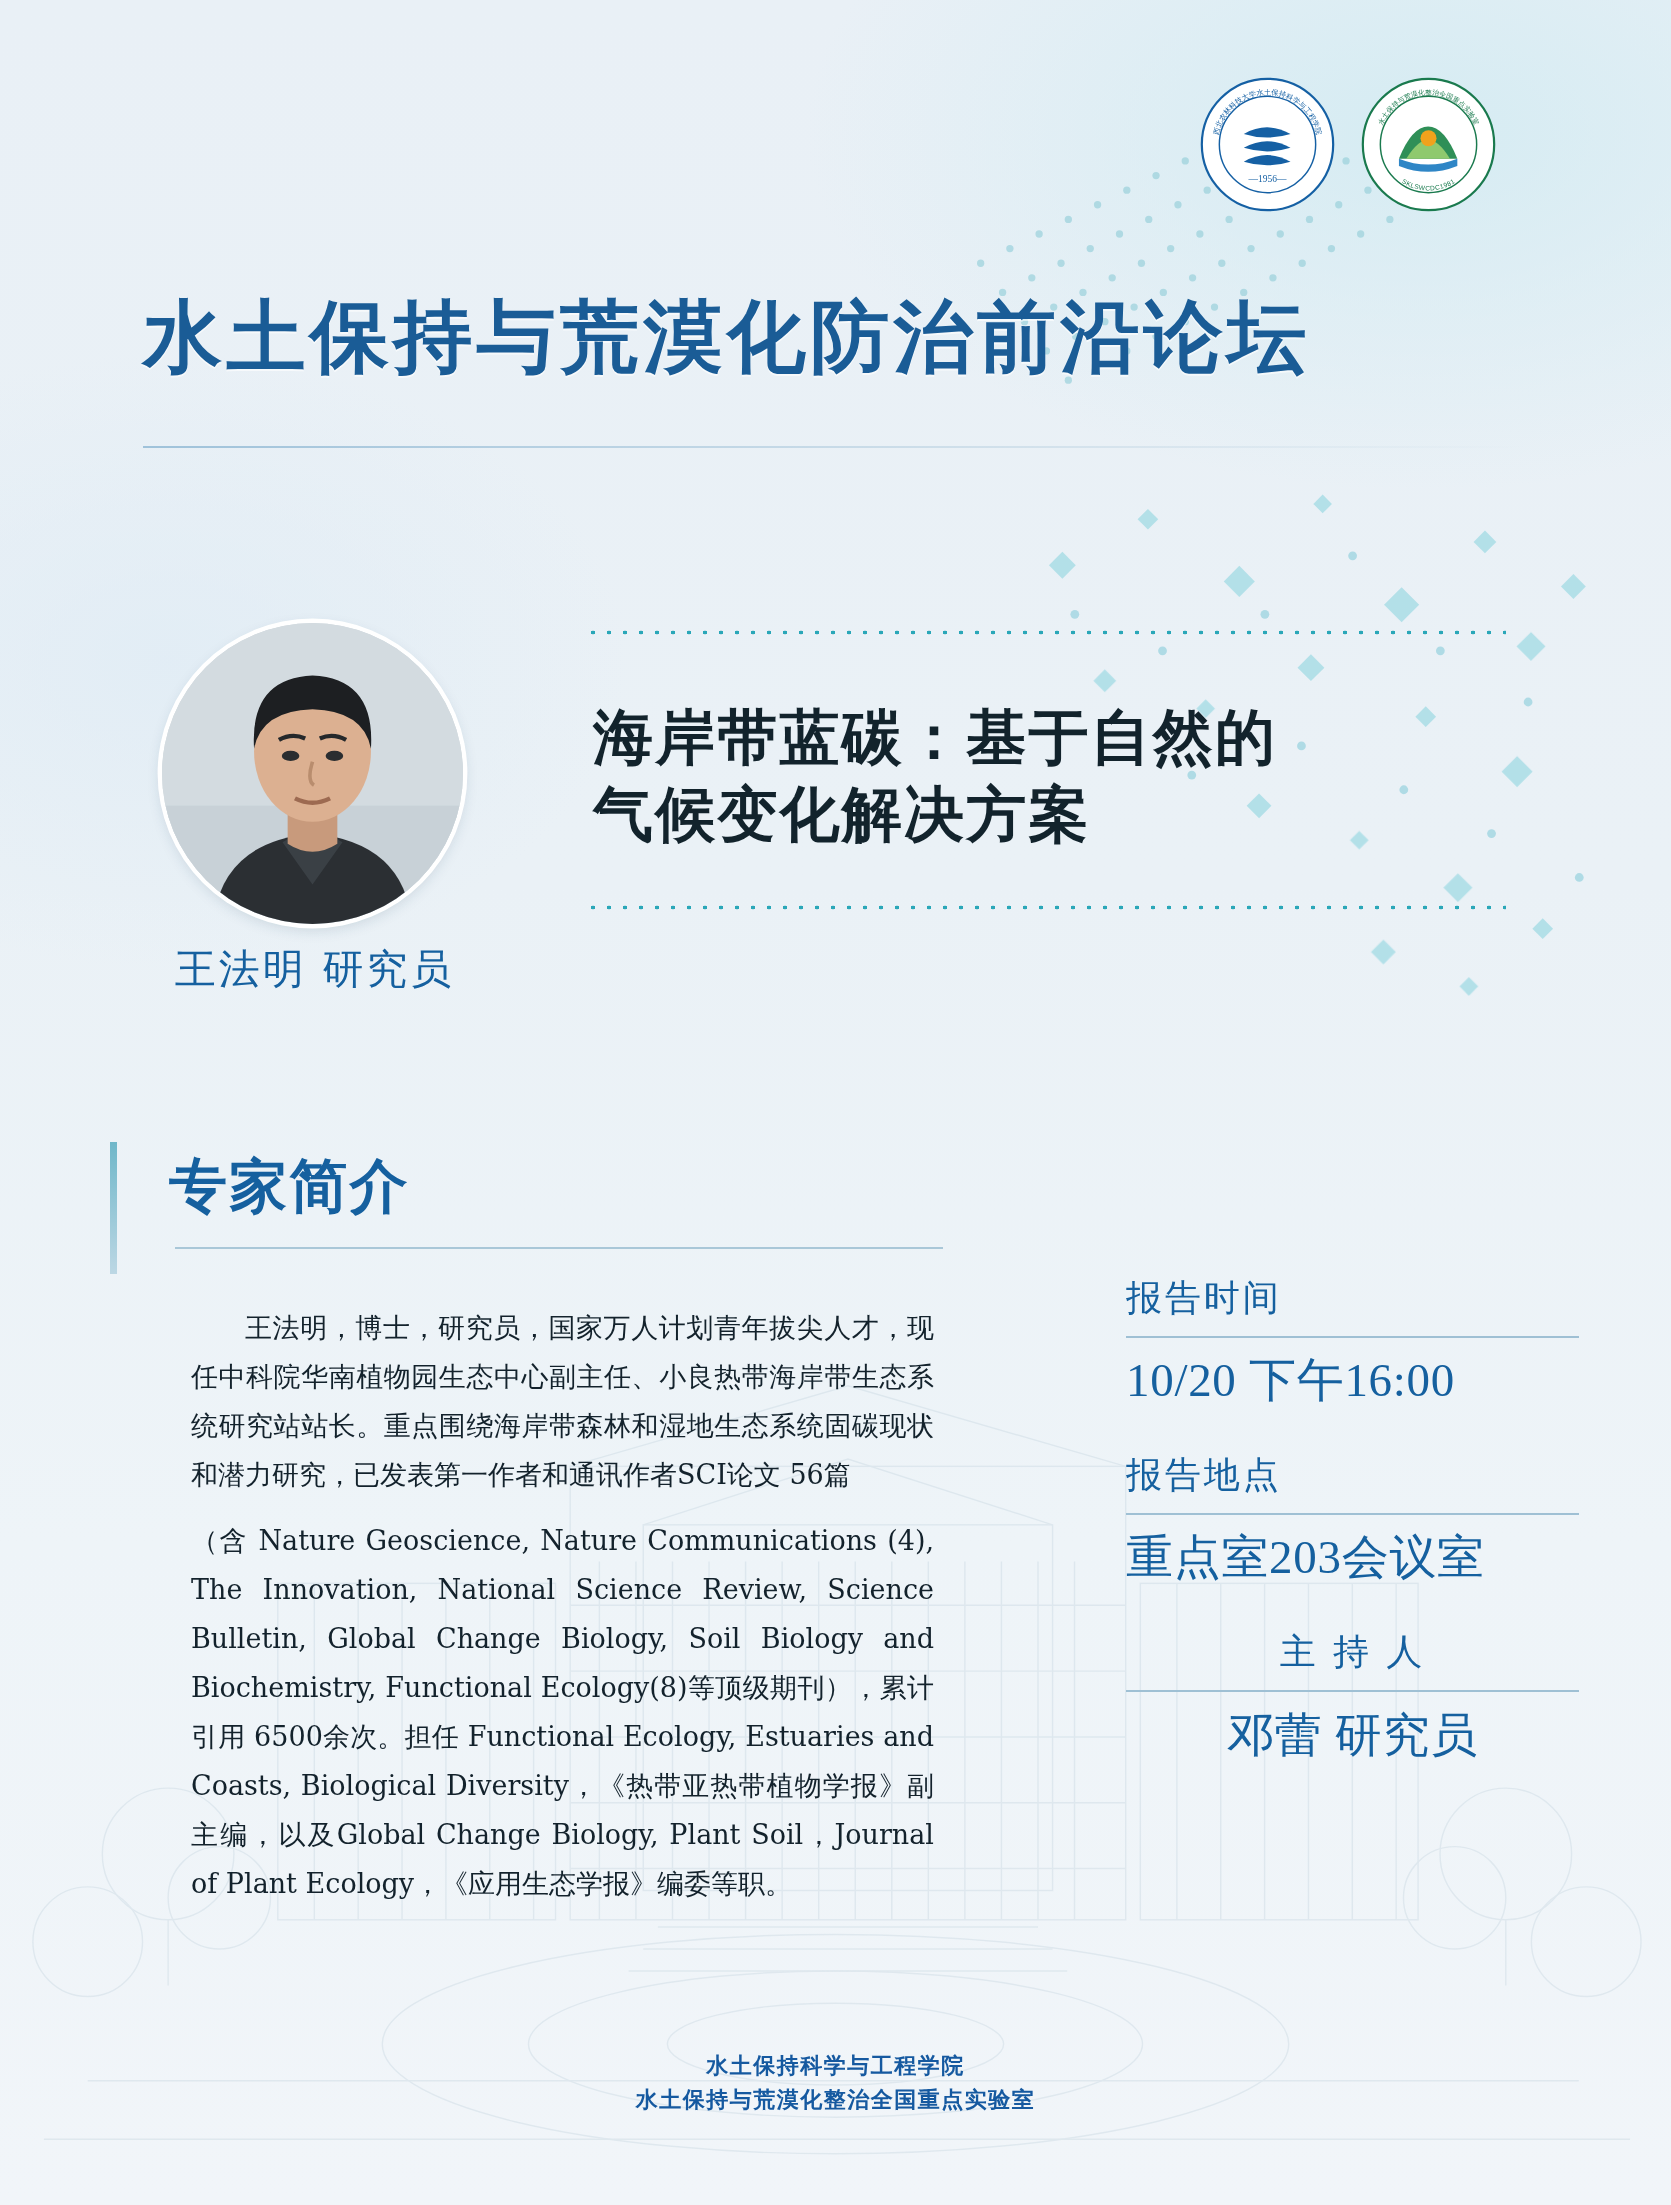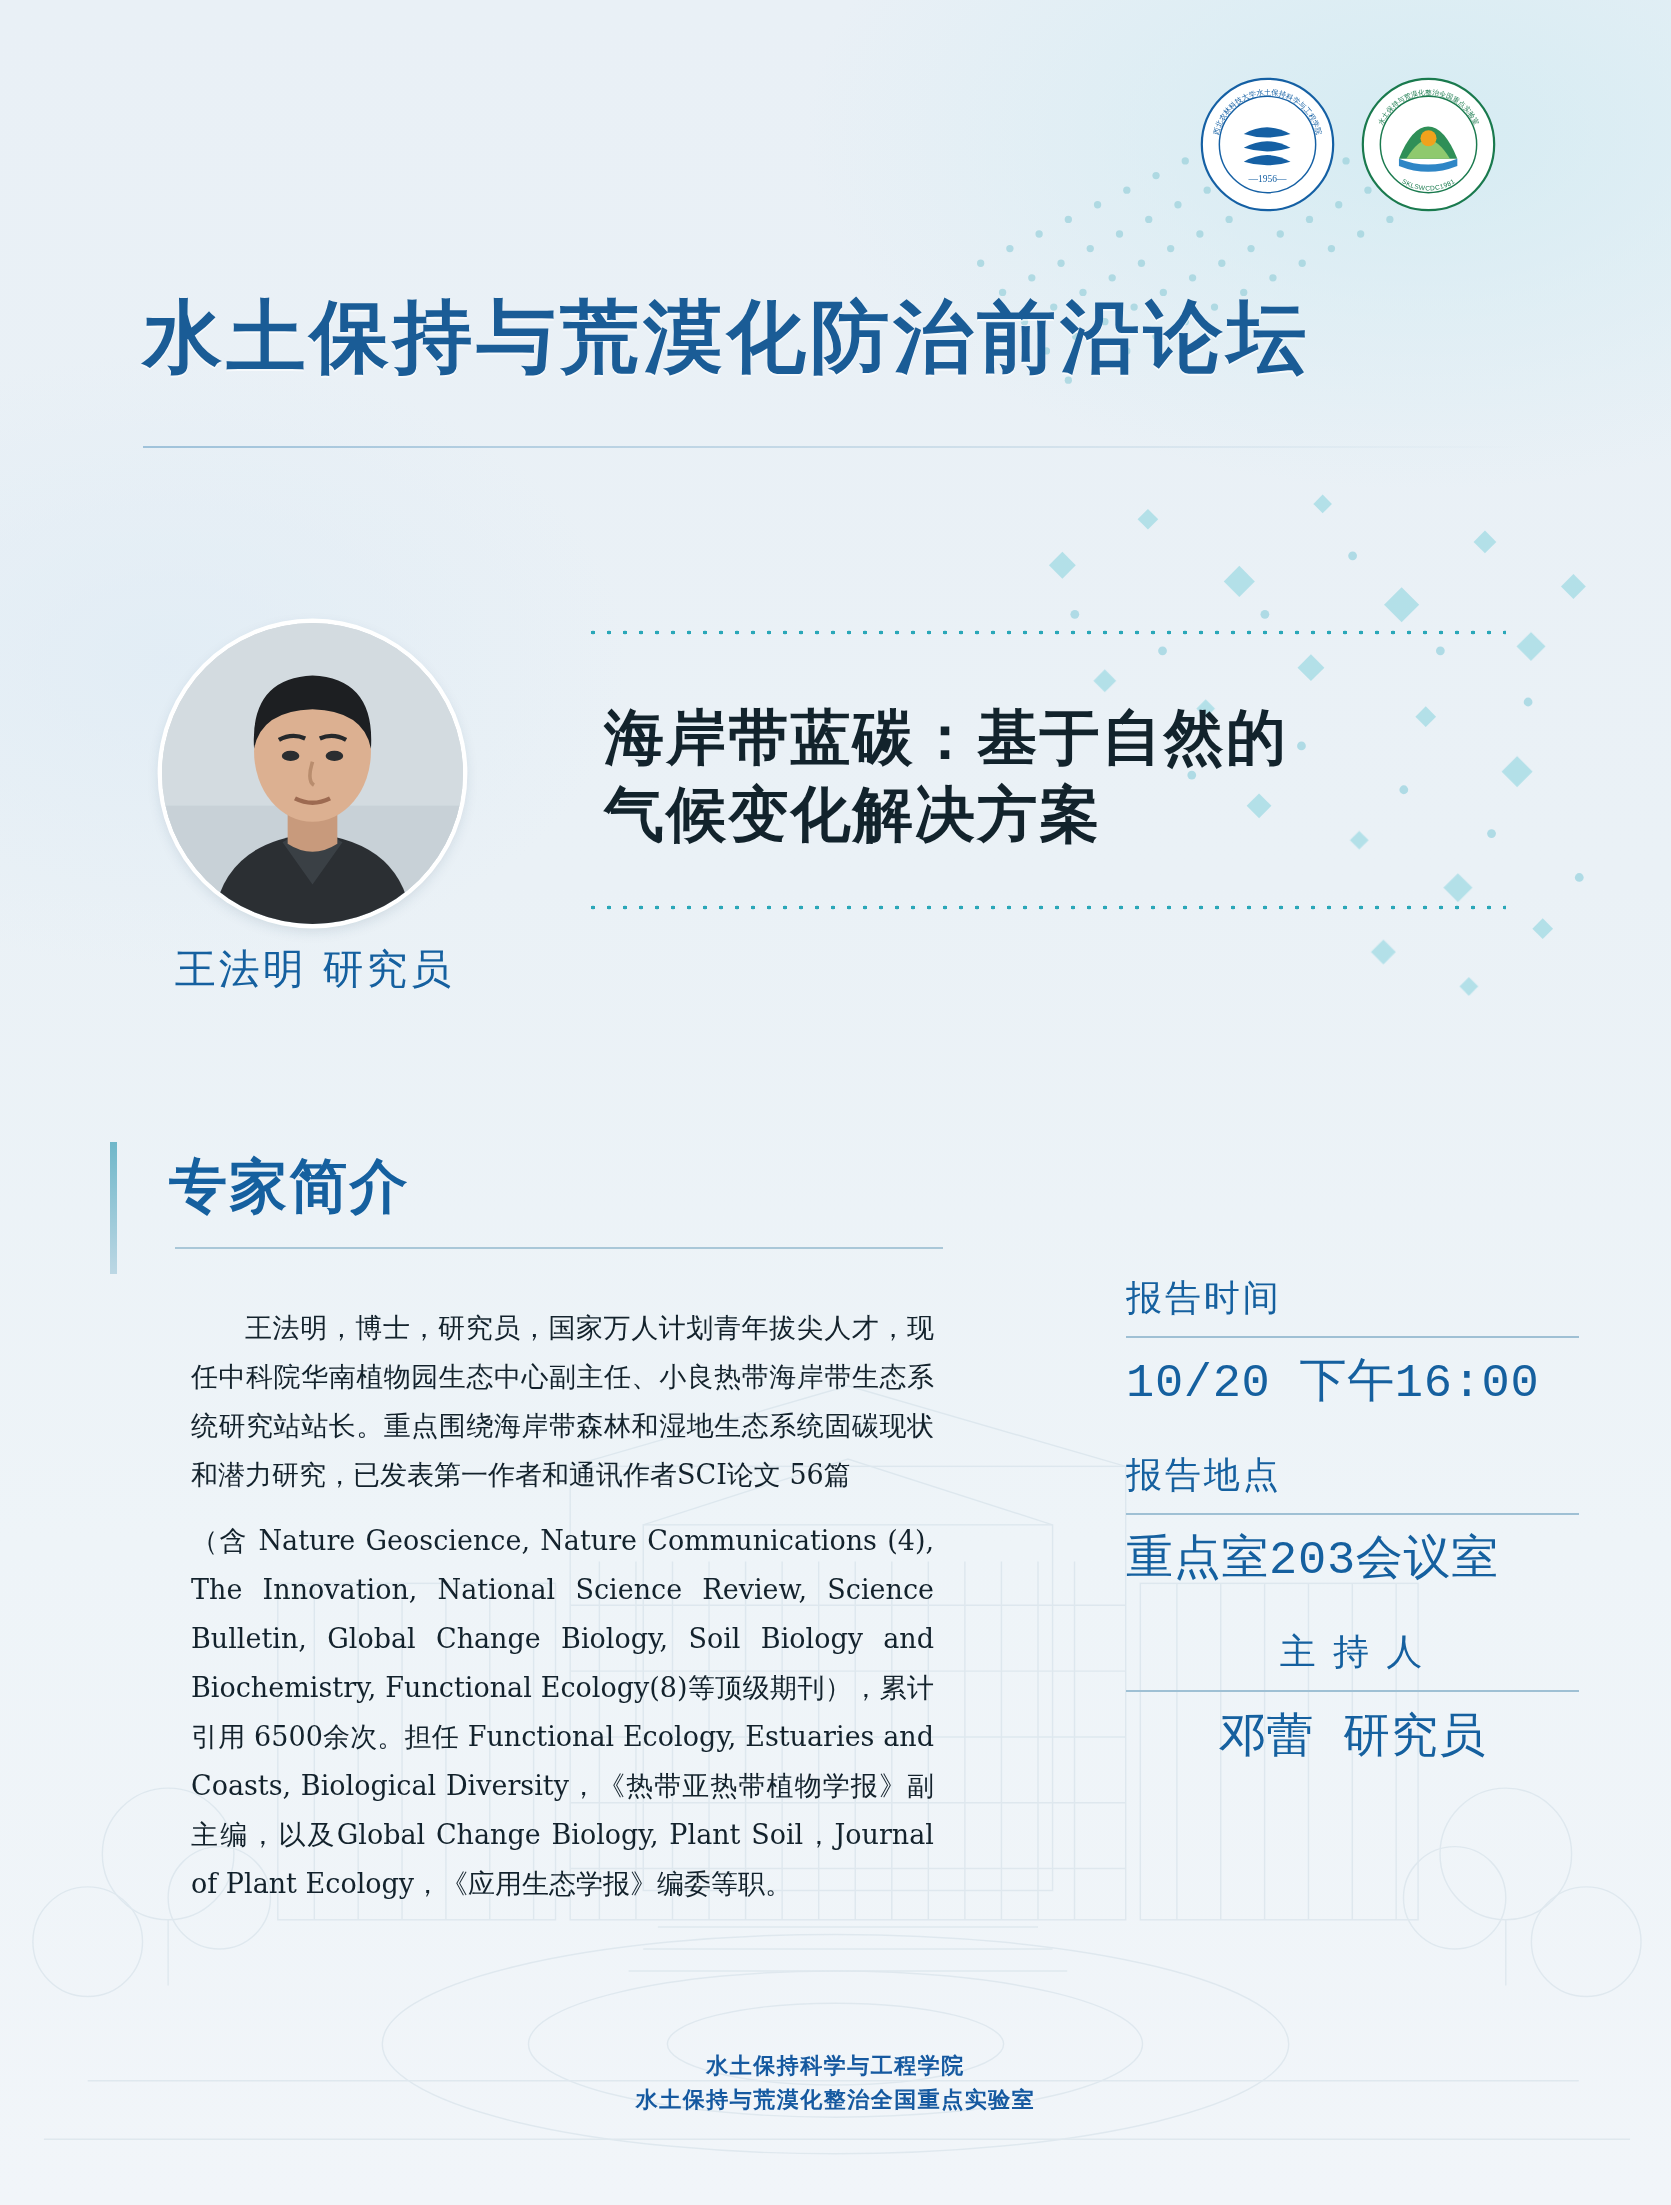--- a/index.html
+++ b/index.html
@@ -117,21 +117,21 @@
     left: 585px;
     width: 921px;
   }
   .dot-rule {
     height: 7.3px;
     background-image: radial-gradient(circle, #2aa7b8 1.9px, rgba(0,0,0,0) 2.2px);
     background-size: 16px 7.3px;
     background-repeat: repeat-x;
   }
   .topic-text {
-    margin: 63px 0 51px 19px;
+    margin: 63px 0 51px 8px;
     font-size: 60px;
     line-height: 1.28;
     font-weight: bold;
     color: #12232c;
     letter-spacing: 2.2px;
     font-family: "DejaVu Sans", "Liberation Sans", sans-serif;
   }
 
   
   .bio-heading {
@@ -192,21 +192,21 @@
   .info-label.center { text-align: center; }
   .info-underline {
     height: 1.5px;
     background: #9fc0d4;
     margin: 13px 0 11.7px 0;
   }
   .info-value {
     font-size: 47px;
     color: #15609f;
     letter-spacing: 0.7px;
-    font-family: Liberation Mono, monospace;
+    font-family: Liberation Serif, serif;
   }
   .info-value.center { text-align: center; }
   .info-gap { height: 39px; }
 
   
   .footer {
     position: absolute;
     bottom: 88px;
     left: 0;
     width: 100%;

